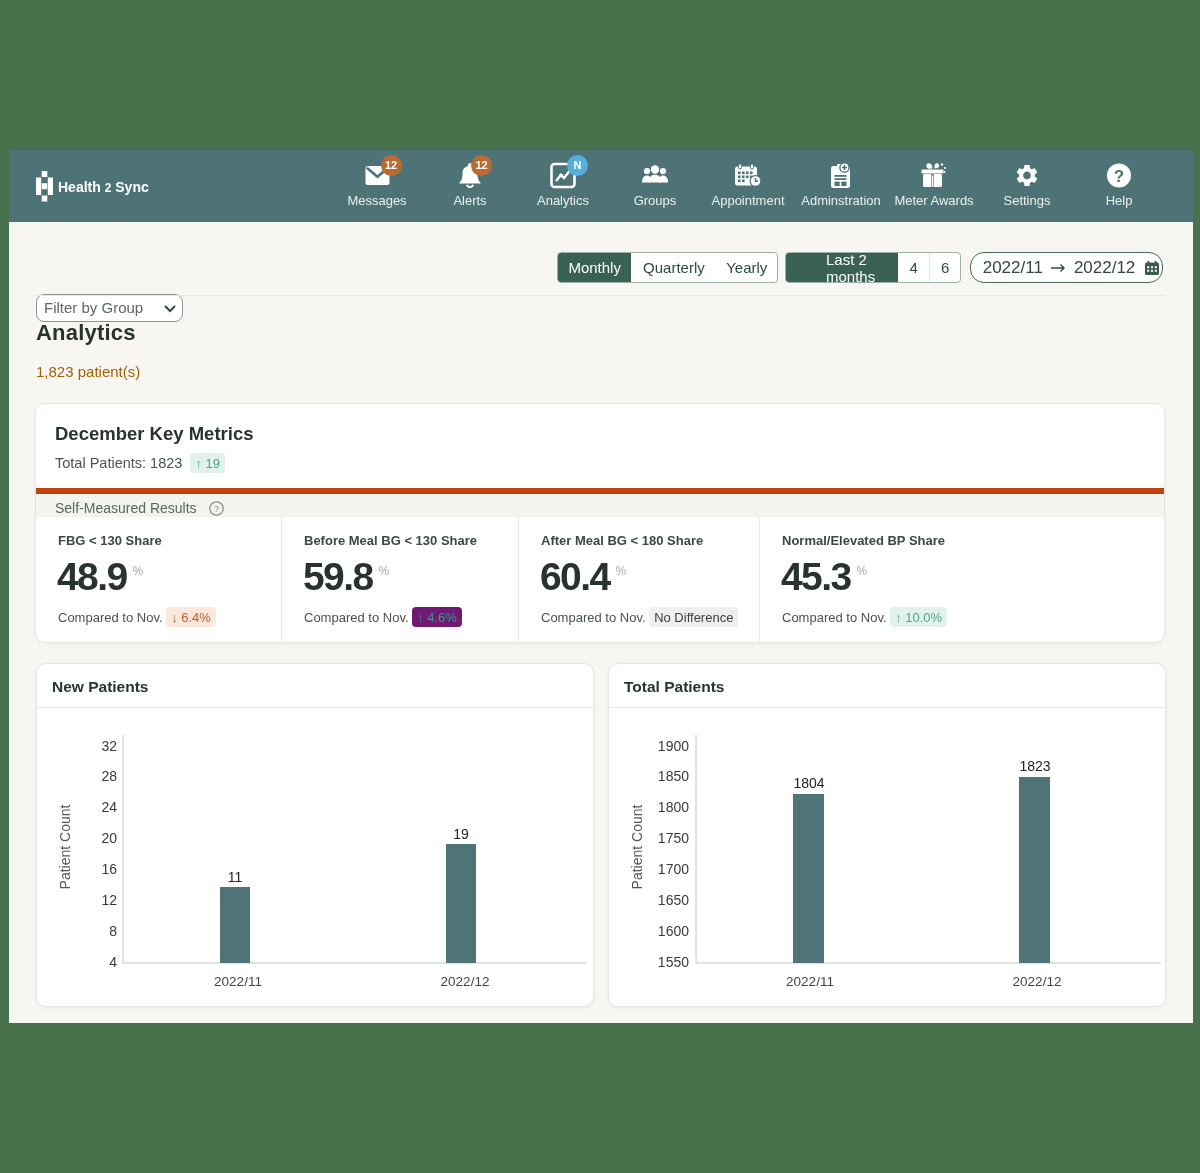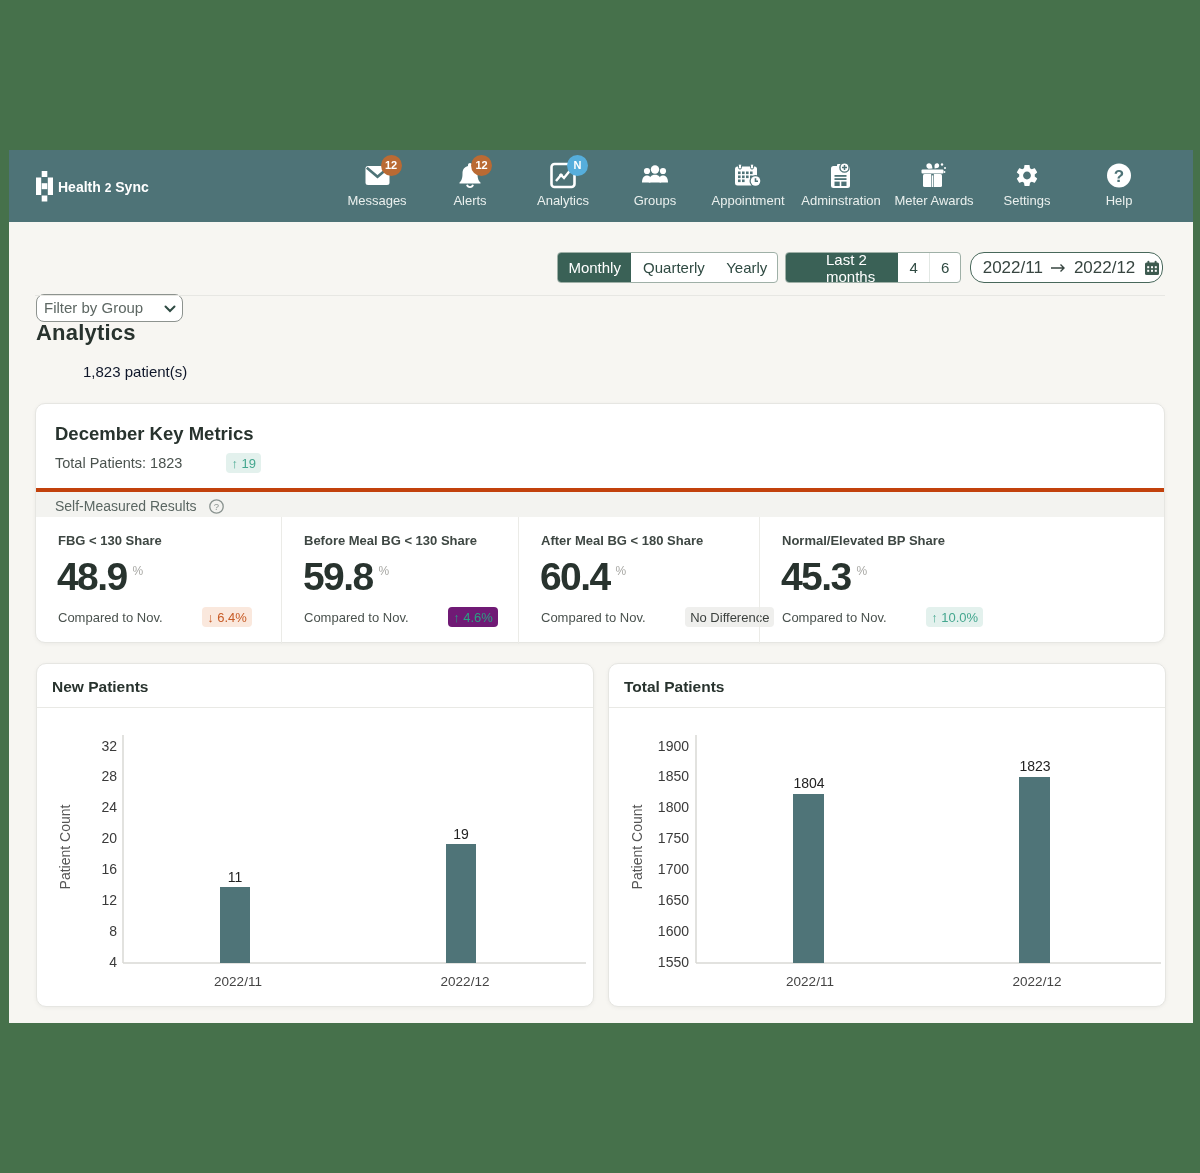--- a/index.html
+++ b/index.html
@@ -27,33 +27,33 @@
   .seg { position:absolute; top:102px; height:31px; background:#fff; border:1px solid #9FB0A7; border-radius:4px;
          display:flex; overflow:hidden; font-size:15px; color:#2F4A42; }
   .seg .opt { display:flex; align-items:center; justify-content:center; height:100%; }
   .seg .sel { background:#3A6156; color:#fff; }
   .toolbar-line { position:absolute; left:26px; top:145px; width:1130px; height:1px; background:#E7E7E3; }
   .date-box { position:absolute; left:961px; top:102px; width:193px; height:31px; background:#fff; border:1.5px solid #48685B;
               border-radius:14px; display:flex; align-items:center; justify-content:center; padding-left:10px; font-size:17px; color:#374540; }
 
   
   h1 { position:absolute; left:27px; top:170px; font-size:22px; color:#28332E; letter-spacing:.2px; }
-  .pcount { position:absolute; left:27px; top:213px; font-size:15px; color:#0f172a;margin-left:47px; }
+  .pcount { position:absolute; left:27px; top:213px; font-size:15px; color:#a16207; }
 
   
   .card { position:absolute; background:#fff; border:1px solid #E6E6E2; border-radius:10px; box-shadow:0 1px 4px rgba(0,0,0,.05); }
   #metrics { left:26px; top:253px; width:1130px; height:240px; }
   #metrics h2 { position:absolute; left:19px; top:19px; font-size:18.5px; color:#28332E; }
   .tp-line { position:absolute; left:19px; top:49px; font-size:14.5px; color:#4A524E; }
-  .pill { display:inline-block; border-radius:4px; font-size:13px; padding:2.5px 5px;margin-left:36px; }
+  .pill { display:inline-block; border-radius:4px; font-size:13px; padding:2.5px 5px; }
   .pill.mint { background:#E3F1ED; color:#44A78F; }
   .pill.mint2 { background:#701a75; color:#2AA183; }
   .pill.orange { background:#FAE8DD; color:#C75B26; }
   .pill.gray { background:#EFEFED; color:#3B403D; }
-  .smr-band { position:absolute; left:0; top:84px; width:100%; height:29px; background:#F3F3F0; border-top:4px solid #c2410c;
+  .smr-band { position:absolute; left:0; top:84px; width:100%; height:29px; background:#F3F3F0; border-top:6px solid #c2410c;
               font-size:14px; color:#5A6662; line-height:29px; padding-left:19px; }
   .mcol { position:absolute; top:113px; height:127px; border-left:1px solid #EBEBE7; }
   .mcol.first { border-left:none;padding-left:47px; }
   .mcol .mlabel { position:absolute; left:22px; top:16px; font-size:13px; font-weight:bold; color:#3E4743; white-space:nowrap; }
   .mcol .mnum { position:absolute; left:21px; top:38px; font-size:39px; font-weight:bold; color:#28332E; letter-spacing:-1.6px; }
   .mcol .mnum .pct { font-size:12px; font-weight:normal; color:#A8A8A4; letter-spacing:0; vertical-align:15px; margin-left:6px; }
   .mcol .mcomp { position:absolute; left:22px; top:90px; font-size:13px; color:#4A524E; white-space:nowrap; }
 
   
   .chart-card h3 { position:absolute; left:15px; top:14px; font-size:15.5px; color:#28332E; }

